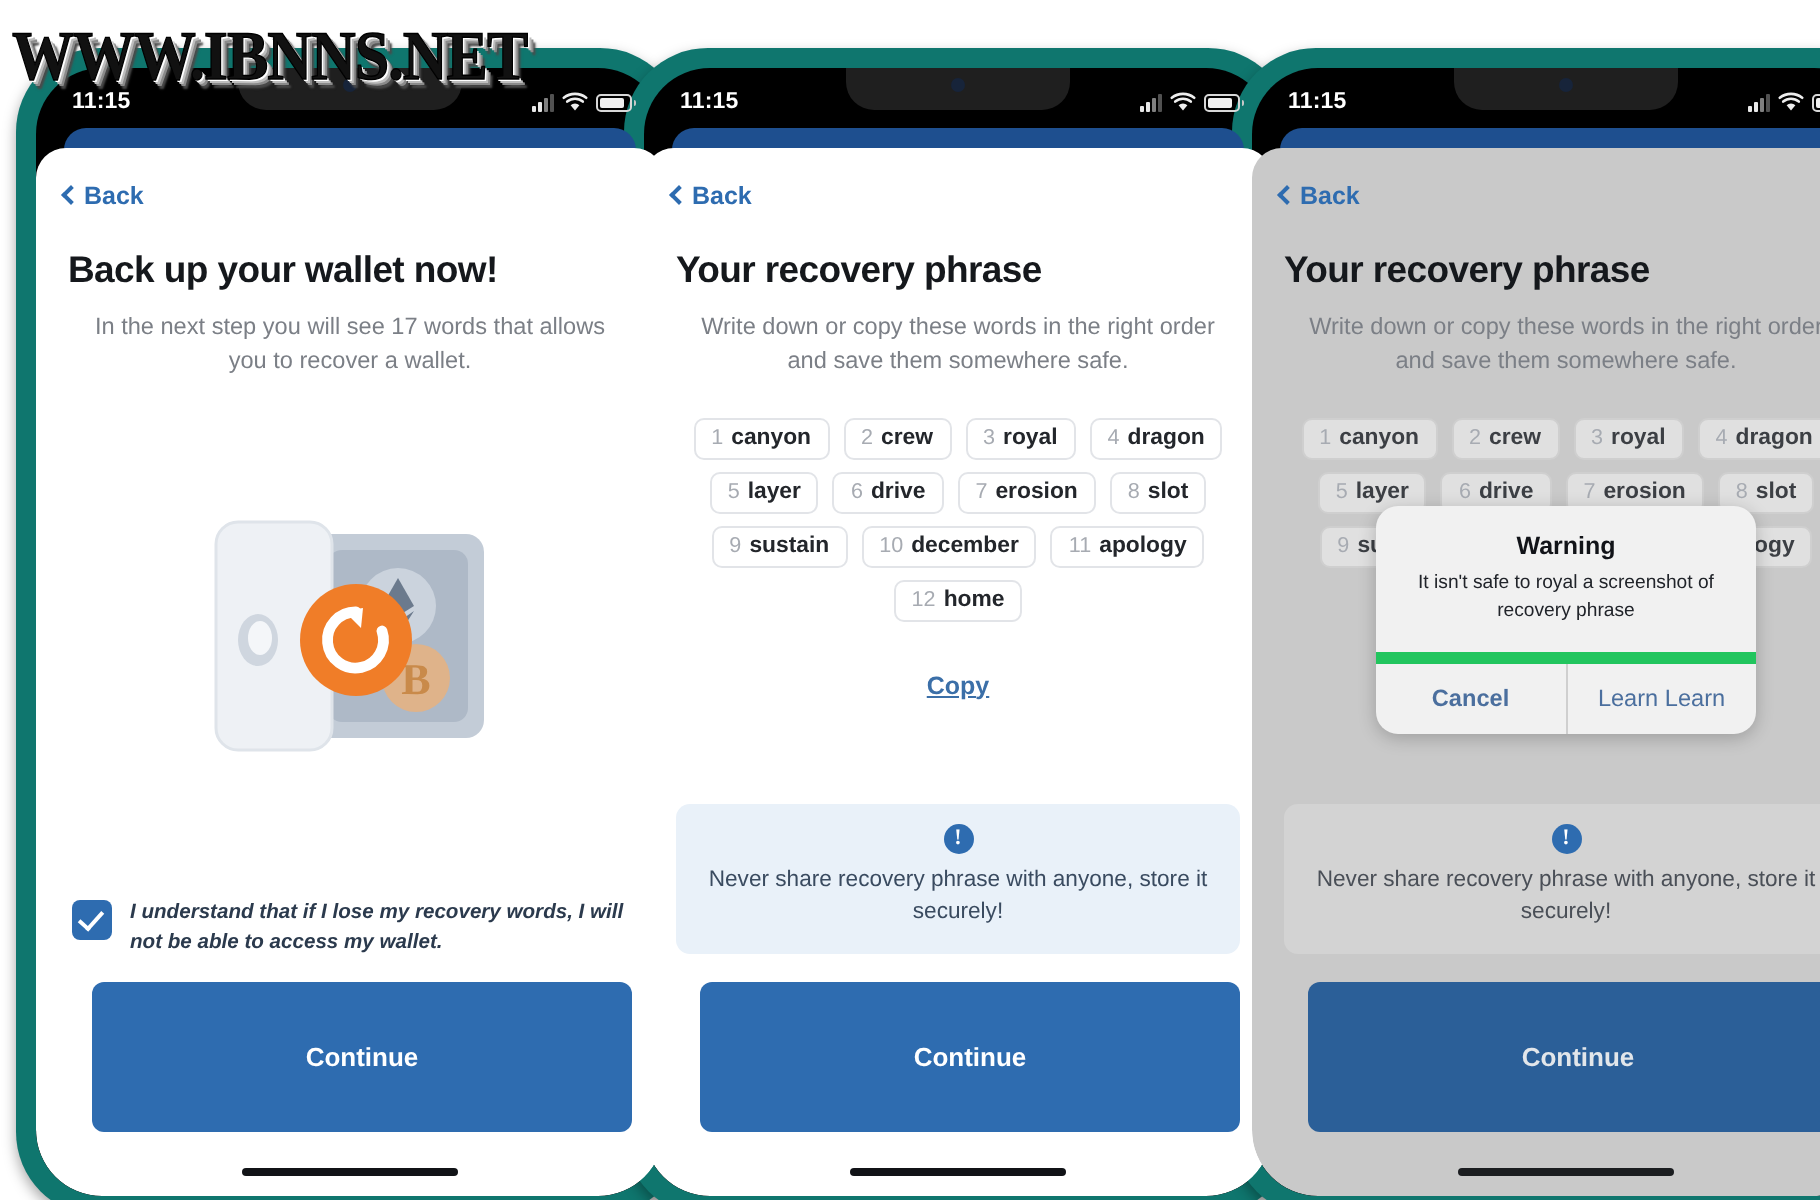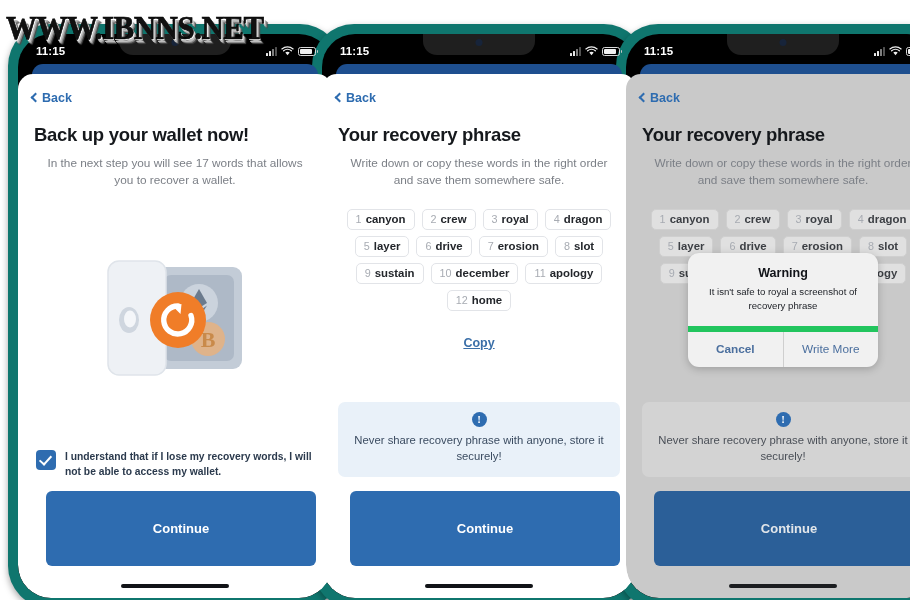--- a/index.html
+++ b/index.html
@@ -191,20 +191,21 @@
     align-items: center;
     justify-content: center;
   }
 
   
   .check-row {
     display: flex;
     align-items: flex-start;
     gap: 9px;
     padding: 0 2px 12px 2px;
+    font-style: italic;
   }
   .cbox {
     flex: 0 0 auto;
     width: 20px; height: 20px;
     background: #2e6cb0;
     border-radius: 4px;
     position: relative;
     margin-top: 1px;
   }
   .cbox::after {
@@ -663,21 +664,21 @@
       </div>
 
       <div class="alert-scrim">
         <div class="alert">
           <div class="alert-body">
             <div class="alert-title">Warning</div>
             <div class="alert-msg">It isn't safe to royal a screenshot of recovery phrase</div>
           </div>
           <div class="alert-actions">
             <div class="alert-btn primary">Cancel</div>
-            <div class="alert-btn">Write More</div>
+            <div class="alert-btn">Learn Learn</div>
           </div>
         </div>
       </div>
     </div>
   </div>
 
   <div class="watermark">WWW.IBNNS.NET</div>
 
 </div>
 

